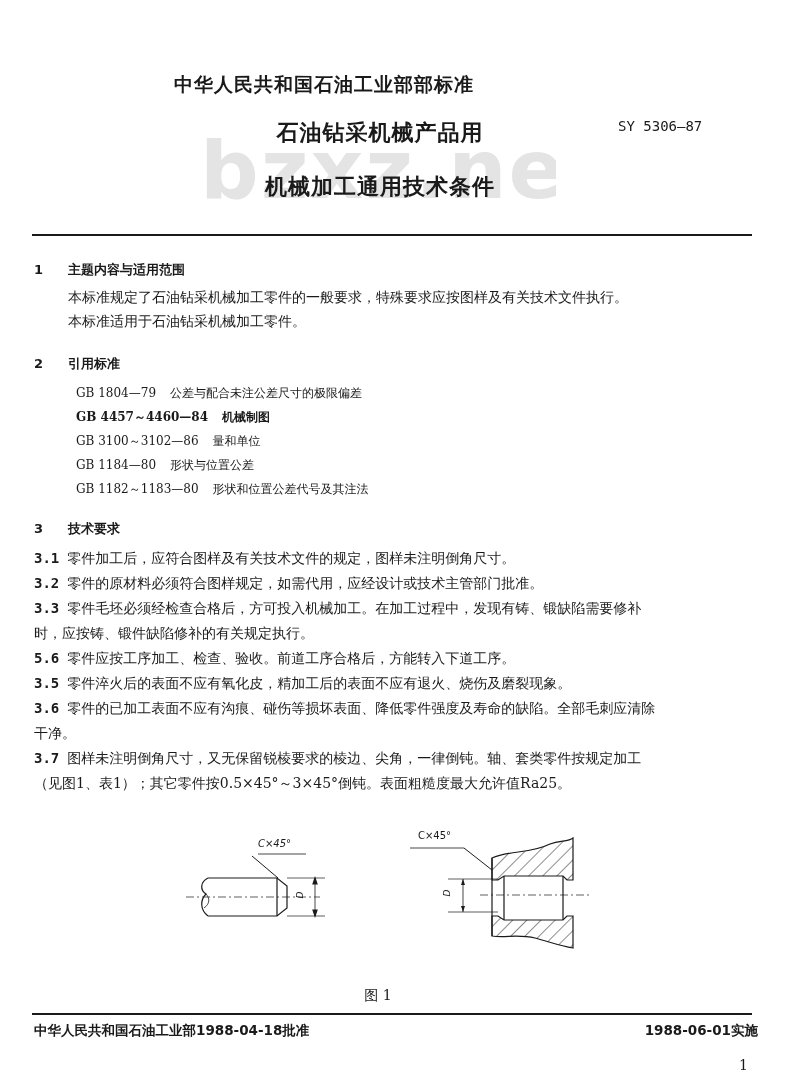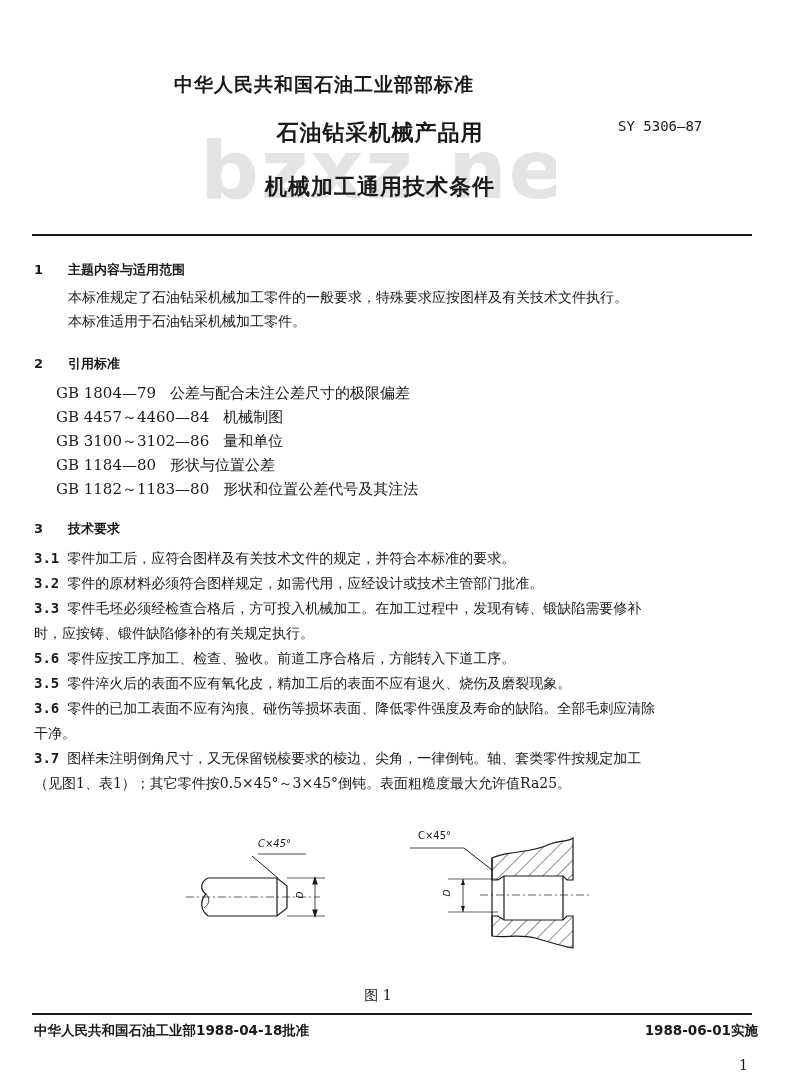--- a/index.html
+++ b/index.html
@@ -12,21 +12,21 @@
                font-size:82px; line-height:64px; color:#e4e4e4; letter-spacing:2px; overflow:hidden; z-index:0; }
   .org { left:0; width:648px; top:72px; text-align:center; font-size:19px; letter-spacing:1px; }
   .code { left:618px; top:118px; font-family:"DejaVu Sans Mono","Liberation Mono",monospace; font-weight:normal; font-size:14px; }
   .title { left:0; width:760px; text-align:center; font-size:22px; z-index:1; letter-spacing:1px; }
   .rule { position:absolute; height:2px; background:#1a1a1a; }
   .sec-head { font-size:13px; }
   .sec-num { display:inline-block; width:34px; }
   .body-text { font-size:14px; line-height:22px; }
   .clause { left:34px; width:720px; font-size:14px; line-height:24.5px; }
   .clause .num { font-weight:bold; font-family:"DejaVu Sans Mono","Liberation Mono",monospace; margin-right:8px; }
-  .std-row { left:56px; font-size:15px; line-height:22px; }
+  .std-row { left:76px; font-size:12px; line-height:22px; }
   .std-row .code-part { display:inline-block; margin-right:14px; font-family:"DejaVu Serif","Liberation Serif",serif; }
   .fig-caption { left:0; width:756px; top:987px; text-align:center; font-size:14px; }
   .footer-left { left:34px; top:1022px; font-size:13.5px; }
   .footer-right { right:42px; top:1022px; font-size:13.5px; }
   .page-num { right:52px; top:1057px; font-size:14px; }
 </style>
 </head>
 <body>
 
 <div class="abs bold org">中华人民共和国石油工业部部标准</div>
@@ -41,39 +41,39 @@
 </div>
 <div class="abs body-text" style="left:68px; top:286px;">本标准规定了石油钻采机械加工零件的一般要求，特殊要求应按图样及有关技术文件执行。</div>
 <div class="abs body-text" style="left:68px; top:310px;">本标准适用于石油钻采机械加工零件。</div>
 
 <div class="abs bold sec-head" style="left:34px; top:355px;">
   <span class="sec-num">2</span><span>引用标准</span>
 </div>
 <div class="abs std-row" style="top:382px;">
   <span class="code-part">GB 1804—79</span><span>公差与配合未注公差尺寸的极限偏差</span>
 </div>
-<div class="abs std-row" style="top:406px;">
+<div class="abs std-row" style="top:406px;font-weight:bold;">
   <span class="code-part">GB 4457～4460—84</span><span>机械制图</span>
 </div>
 <div class="abs std-row" style="top:430px;">
   <span class="code-part">GB 3100～3102—86</span><span>量和单位</span>
 </div>
 <div class="abs std-row" style="top:454px;">
   <span class="code-part">GB 1184—80</span><span>形状与位置公差</span>
 </div>
 <div class="abs std-row" style="top:478px;">
   <span class="code-part">GB 1182～1183—80</span><span>形状和位置公差代号及其注法</span>
 </div>
 
 <div class="abs bold sec-head" style="left:34px; top:520px;">
   <span class="sec-num">3</span><span>技术要求</span>
 </div>
 
 <div class="abs clause" style="top:546px;">
-  <span class="num">3.1</span><span>零件加工后，应符合图样及有关技术文件的规定，并符合本标准的要求。</span>
+  <span class="num">3.1</span><span>零件加工后，应符合图样及有关技术文件的规定，图样未注明倒角尺寸。</span>
 </div>
 <div class="abs clause" style="top:571px;">
   <span class="num">3.2</span><span>零件的原材料必须符合图样规定，如需代用，应经设计或技术主管部门批准。</span>
 </div>
 <div class="abs clause" style="top:596px;">
   <span class="num">3.3</span><span>零件毛坯必须经检查合格后，方可投入机械加工。在加工过程中，发现有铸、锻缺陷需要修补</span>
 </div>
 <div class="abs clause" style="top:621px;">时，应按铸、锻件缺陷修补的有关规定执行。</div>
 <div class="abs clause" style="top:646px;">
   <span class="num">5.6</span><span>零件应按工序加工、检查、验收。前道工序合格后，方能转入下道工序。</span>

